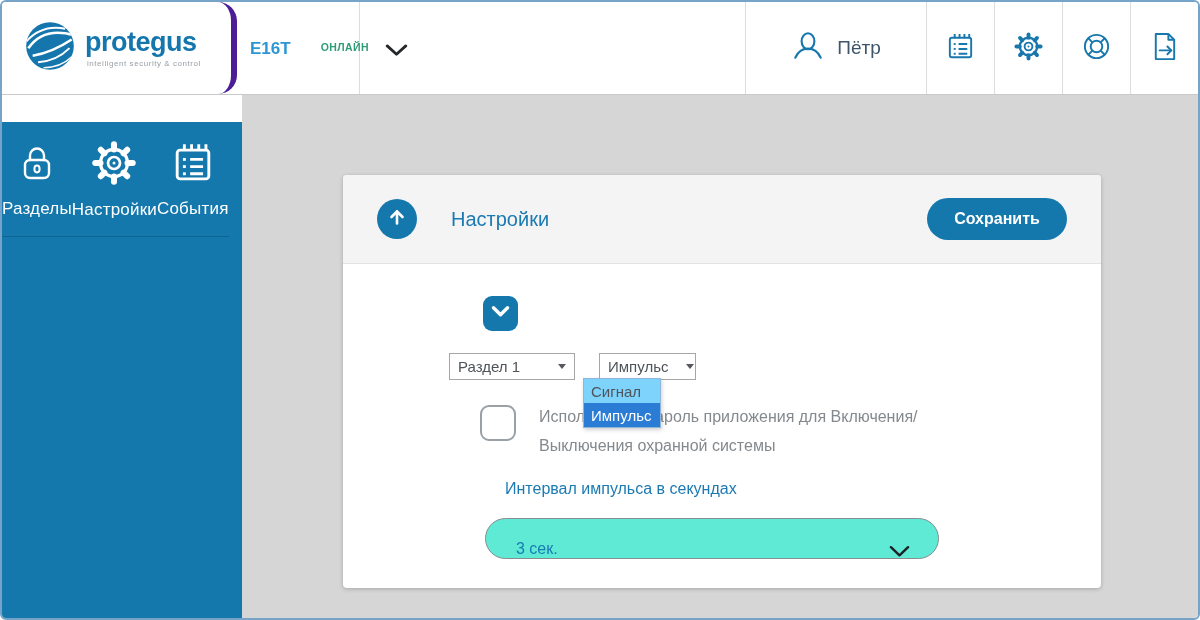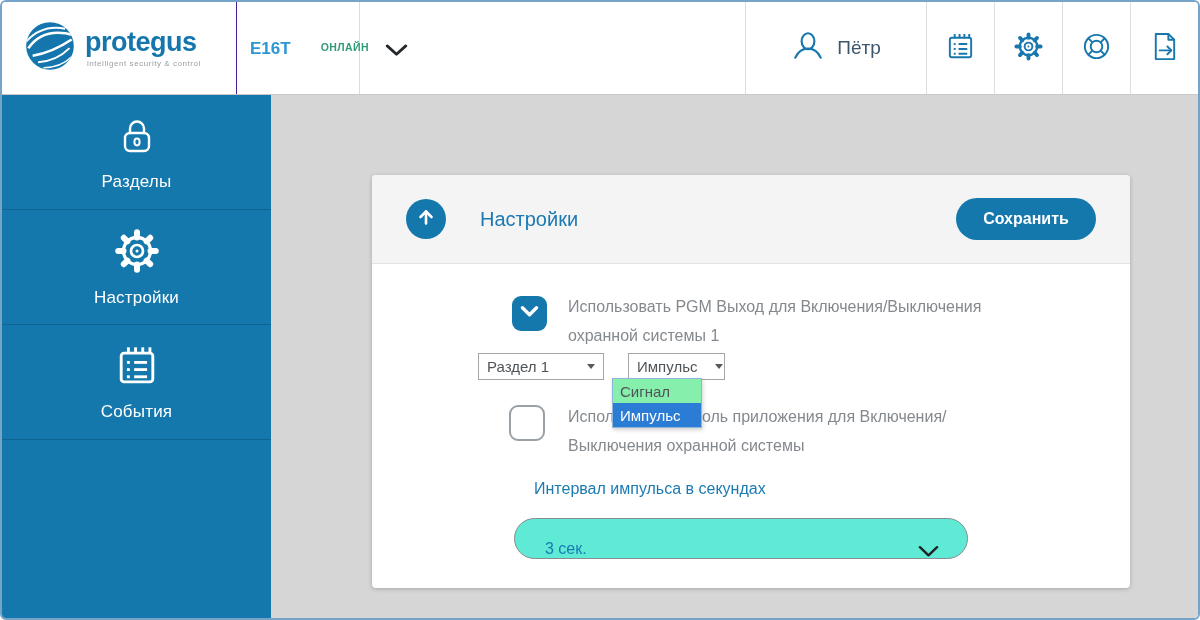--- a/index.html
+++ b/index.html
@@ -6,37 +6,37 @@
   html,body { width:1200px; height:620px; background:#fff; font-family:"Liberation Sans","DejaVu Sans",sans-serif; }
   :root{
     --brand:#1478ad; --brand-light:#2a97d4; --accent-text:#1b7ab2; --online-green:#2f9b78;
     --selection-blue:#2b7cd4; --page-bg:#d6d6d6; --header-bg:#f4f4f4; --muted-text:#84898e;
     --dark-text:#3d566d; --frame-border:#76a3c8;
   }
   .frame{ width:1200px; height:620px; border:2px solid var(--frame-border); border-radius:6px; overflow:hidden; background:#fff; display:flex; flex-direction:column; }
 
   
   .topbar{ height:93px; display:flex; align-items:stretch; border-bottom:1px solid #c9c9c9; background:#fff; flex:0 0 auto; }
-  .logo-cell{ width:235px; flex:0 0 auto; border-right:1px solid #4c1d95; display:flex; align-items:center; padding-left:22px; gap:9px; cursor:pointer; }
+  .logo-cell{ width:235px; flex:0 0 auto; border-right:6px solid #4c1d95; display:flex; align-items:center; padding-left:22px; gap:9px; cursor:pointer;border-radius:19px; }
   .logo-text-block{ display:flex; flex-direction:column; }
   .logo-name{ font-size:27px; font-weight:bold; color:#1476ad; letter-spacing:-0.5px; line-height:27px; }
   .logo-tagline{ font-size:8px; color:#9aa0a5; letter-spacing:0.55px; margin-top:3px; padding-left:2px; }
   .device-cell{ width:123px; flex:0 0 auto; border-right:1px solid #ddd; display:flex; align-items:center; padding:0 13px; cursor:pointer; }
   .device-texts{ display:flex; flex-direction:row; }
   .device-name{ font-size:17px; font-weight:bold; color:var(--brand-light); line-height:19px; }
   .device-status{ font-size:10.5px; font-weight:bold; color:var(--online-green); letter-spacing:0.4px; margin-top:2px;margin-left:30px; }
   .device-chevron{ margin-left:16px; margin-top:8px; }
   .topbar-spacer{ flex:1 1 auto; }
   .user-cell{ width:181px; flex:0 0 auto; border-left:1px solid #ddd; display:flex; align-items:center; justify-content:center; gap:12px; cursor:pointer; }
   .user-name{ font-size:19px; color:var(--dark-text); }
   .icon-cell{ width:68px; flex:0 0 auto; border-left:1px solid #ddd; display:flex; align-items:center; justify-content:center; cursor:pointer; }
 
   
   .body-row{ flex:1 1 auto; display:flex; min-height:0; }
-  .sidebar{ width:269px; flex:0 0 auto; background:var(--brand); display:flex; flex-direction:column; }
+  .sidebar{ width:240px; flex:0 0 auto; background:var(--brand); display:flex; flex-direction:row;margin-top:27px; }
   .side-item{ height:115px; flex:0 0 auto; display:flex; flex-direction:column; align-items:center; justify-content:center; gap:9px; border-bottom:1px solid rgba(0,0,0,0.16); cursor:pointer; }
   .side-label{ color:#fff; font-size:17px; letter-spacing:0.2px; }
   .side-filler{ flex:1 1 auto; }
 
   .main{ flex:1 1 auto; position:relative; background:var(--page-bg); }
 
   
   .card{ position:absolute; left:101px; top:80px; width:758px; height:413px; background:#fff; border-radius:4px; box-shadow:0 1px 4px rgba(0,0,0,0.22); }
   .card-header{ height:89px; background:var(--header-bg); border-bottom:1px solid #e3e3e3; border-radius:4px 4px 0 0; display:flex; align-items:center; padding:0 34px; }
   .back-btn{ width:40px; height:40px; border-radius:50%; background:var(--brand); display:flex; align-items:center; justify-content:center; cursor:pointer; flex:0 0 auto; }
@@ -52,21 +52,21 @@
   .opt-label.first{ left:196px; top:28px; }
   .opt-label.second{ left:196px; top:138px; }
 
   .select-row{ position:absolute; left:106px; top:89px; display:flex; gap:24px; }
   .mini-select{ height:27px; border:1px solid #a6a6a6; background:#fff; display:inline-flex; align-items:center; gap:9px; padding:0 8px; font-size:15px; color:#4f5459; cursor:pointer; }
   .mini-select.partition{ width:126px; }
   .mini-select.mode{ width:97px; }
   .mini-select .grow{ flex:1 1 auto; }
   .caret-down{ width:0; height:0; border-left:4px solid transparent; border-right:4px solid transparent; border-top:5px solid #55595e; flex:0 0 auto; }
 
-  .option-list{ position:absolute; left:240px; top:114px; width:90px; background:#86efac; border:1px solid #8fb6d9; box-shadow:1px 2px 4px rgba(0,0,0,0.18); z-index:5; }
+  .option-list{ position:absolute; left:240px; top:114px; width:78px; background:#7dd3fc; border:1px solid #8fb6d9; box-shadow:1px 2px 4px rgba(0,0,0,0.18); z-index:5; }
   .option-item{ height:24px; display:flex; align-items:center; padding-left:7px; font-size:15px; color:#4f5459; cursor:pointer; white-space:nowrap; }
   .option-item.selected{ background:var(--selection-blue); color:#fff; }
 
   .interval-label{ position:absolute; left:162px; top:216px; font-size:16px; color:var(--accent-text); white-space:nowrap; }
   .pill-select{ position:absolute; left:142px; top:254px; width:454px; height:41px; border:1.5px solid #888d92; border-radius:21px; background:#5eead4; display:flex; align-items:flex-end; padding:0 28px 0 30px; cursor:pointer; }
   .pill-value{ font-size:16px; color:var(--accent-text); }
   .pill-select svg{ margin-left:auto; }
 </style>
 </head>
 <body>
@@ -263,24 +263,20 @@
 
         <div class="card-body">
 
           <div class="checkbox checked">
             <span>
               <svg width="21" height="15" viewBox="0 0 22 16" fill="none">
                 <polyline points="3.5,4 11,11.5 18.5,4" stroke="#fff" stroke-width="3.6" stroke-linecap="round" stroke-linejoin="round"></polyline>
               </svg>
             </span>
           </div>
-          <div class="opt-label first">
-            <span>Использовать PGM Выход для Включения/Выключения</span>
-            <span>охранной системы 1</span>
-          </div>
 
           <div class="select-row">
             <div class="mini-select partition">
               <span>Раздел 1</span>
               <span class="grow"></span>
               <span class="caret-down"></span>
             </div>
             <div class="mini-select mode">
               <span>Импульс</span>
               <span class="grow"></span>

